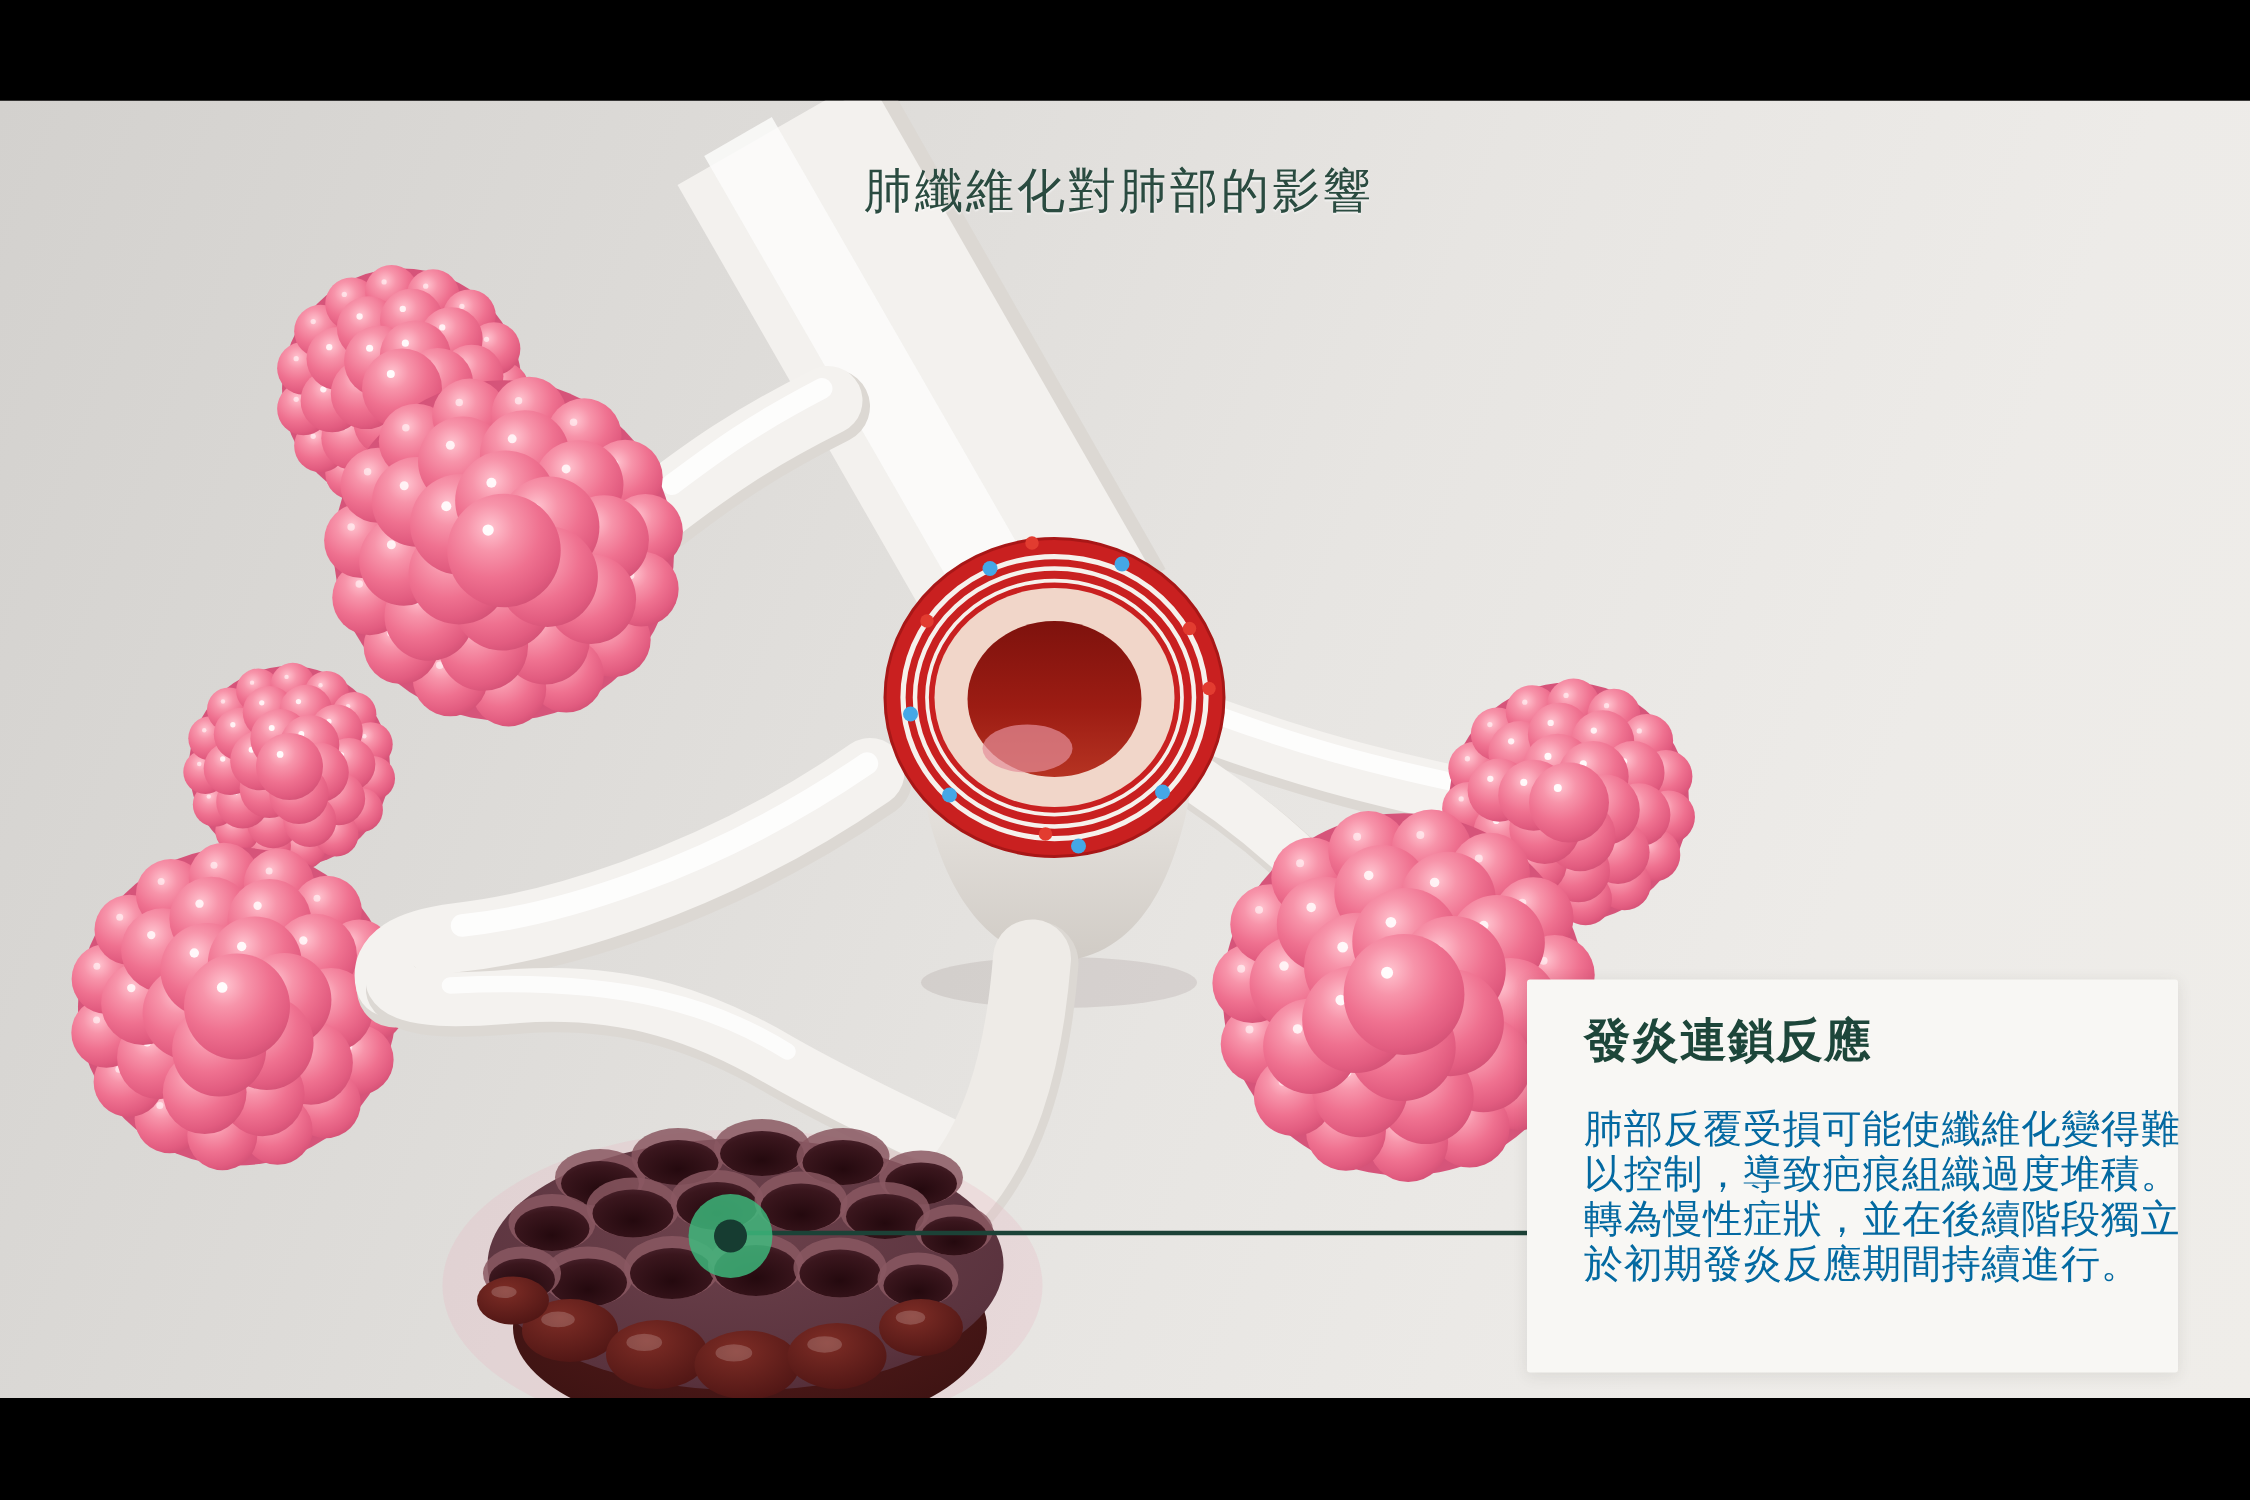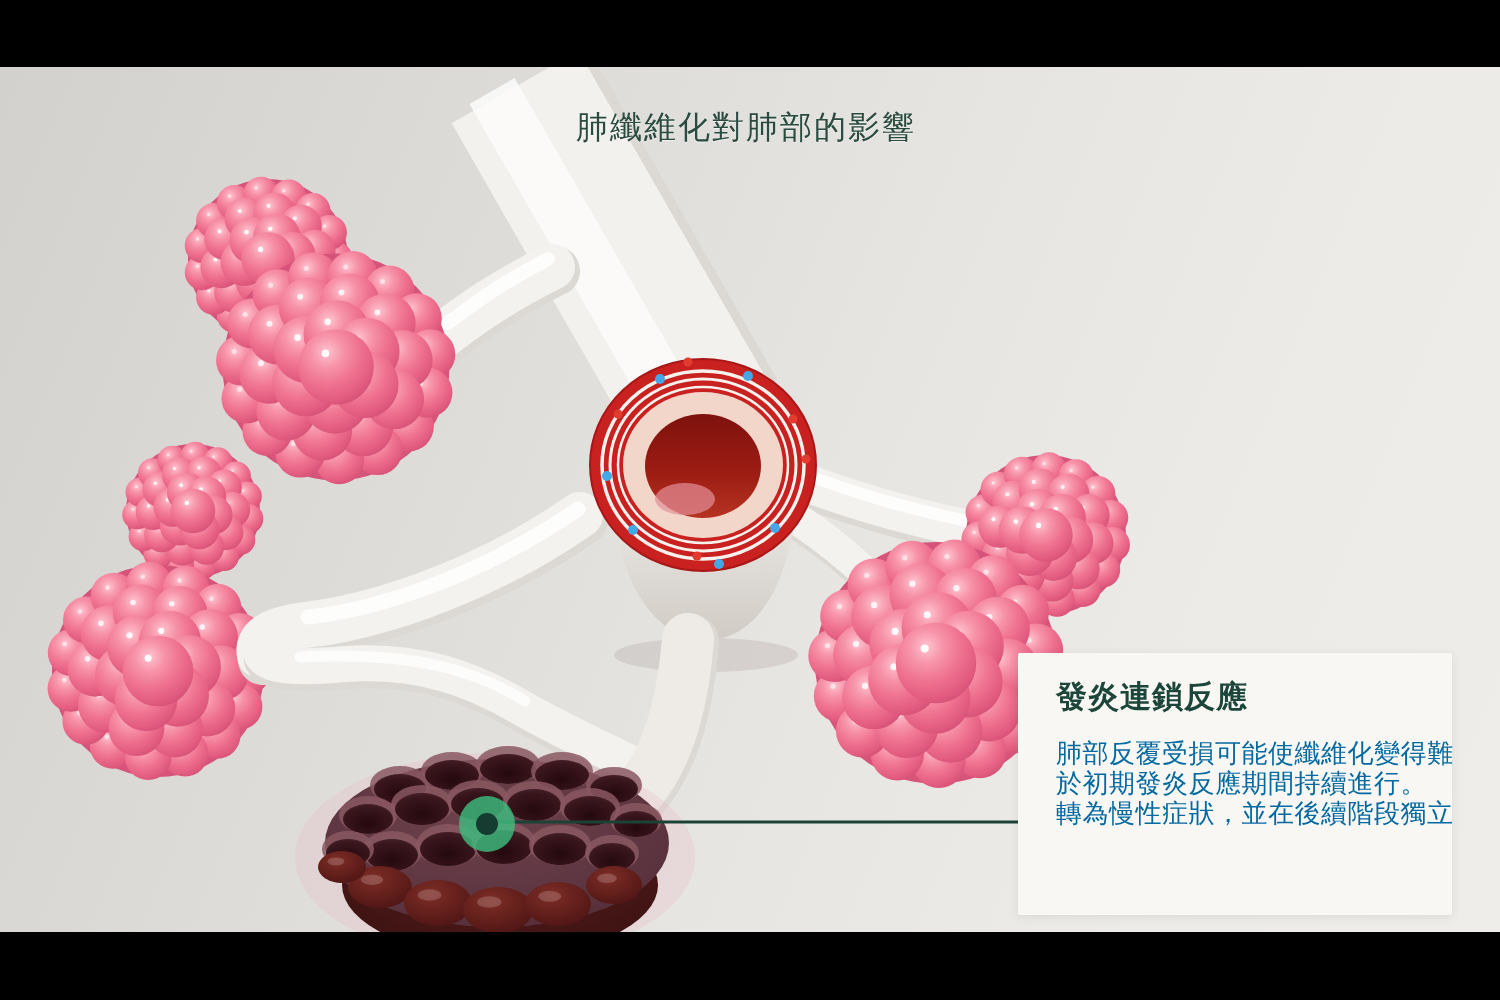--- a/index.html
+++ b/index.html
@@ -1,17 +1,17 @@
 <!DOCTYPE html>
 <html><head>
 <meta charset="utf-8">
 <style>
   html,body{margin:0;padding:0;background:#000;}
   #stage{position:relative;width:1500px;height:1000px;overflow:hidden;background:#000;
-         font-family:Liberation Serif, serif;border-radius:15px;}
+         font-family:Liberation Mono, monospace;border-radius:15px;}
   #content{position:absolute;left:0;top:67px;width:1500px;height:865px;
            background:linear-gradient(112deg,#d3d1ce 0%,#dddbd8 28%,#e7e5e2 55%,#edebe8 78%,#efede9 100%);}
   #scene{position:absolute;left:0;top:0;width:1500px;height:1000px;}
   .letterbox{position:absolute;left:0;width:1500px;background:#000;z-index:40;}
   #bar-top{top:0;height:67px;}
   #bar-bottom{top:932px;height:68px;}
   #main-title{position:absolute;left:576px;top:106px;z-index:20;
       font-size:32px;letter-spacing:2px;color:#2a4b40;font-weight:500;
       text-shadow:0 1px 1px rgba(255,255,255,.55);}
   #callout{position:absolute;left:1018px;top:653px;width:434px;height:262px;z-index:30;
@@ -590,19 +590,20 @@
     </g>
   </svg>
 
   </div>
 
   <div id="main-title">肺纖維化對肺部的影響</div>
 
   <div id="callout">
     <div id="callout-heading">發炎連鎖反應</div>
     <div class="callout-line">肺部反覆受損可能使纖維化變得難</div>
+    <div class="callout-line">以控制，導致疤痕組織過度堆積。</div>
+    <div class="callout-line">轉為慢性症狀，並在後續階段獨立</div>
     <div class="callout-line">於初期發炎反應期間持續進行。</div>
-    <div class="callout-line">轉為慢性症狀，並在後續階段獨立</div>
   </div>
 
   <div id="bar-top" class="letterbox"></div>
   <div id="bar-bottom" class="letterbox"></div>
 </div>
 
 </body></html>

